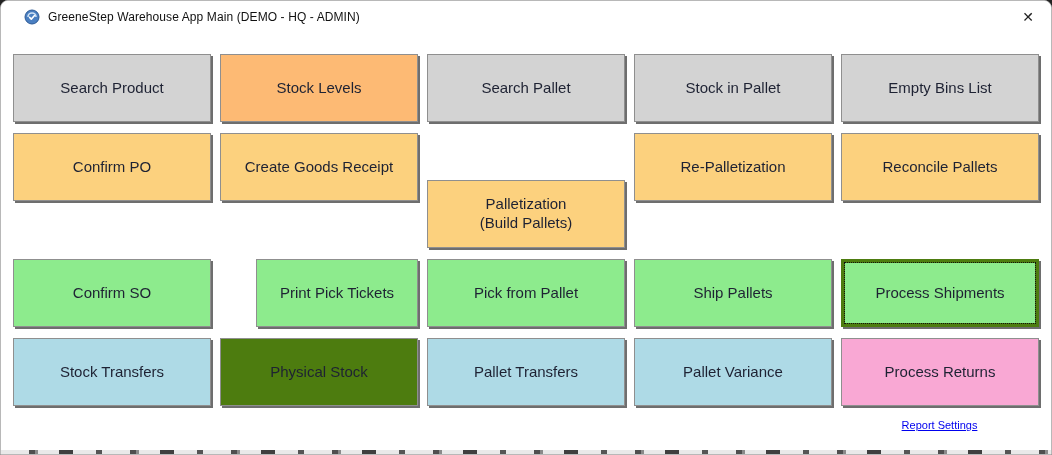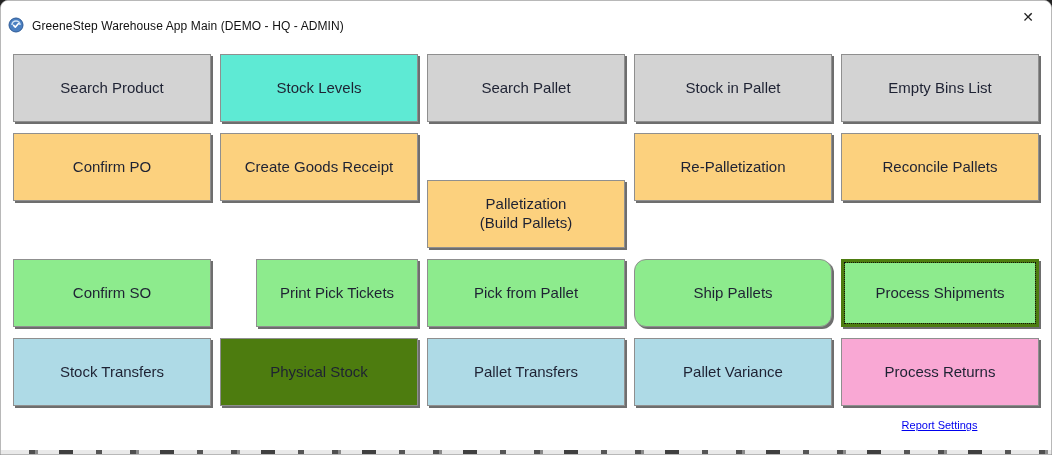--- a/index.html
+++ b/index.html
@@ -9,22 +9,22 @@
     width:1052px;height:455px;
     background:#ffffff;
     border:1px solid #b8b8b8;
     border-radius:8px 8px 0 0;
     overflow:hidden;
     font-family:"Liberation Sans","DejaVu Sans",sans-serif;
   }
   
   .titlebar{
     height:32px;
-    display:flex;align-items:flex-end;
-    padding-left:7px;
+    display:flex;align-items:center;
+    padding-left:23px;
     background:#ffffff;
   }
   .app-icon{width:16px;height:16px;margin-right:8px;flex:0 0 auto;}
   .title-text{
     font-size:12px;color:#111;letter-spacing:.1px;
   }
   .close-btn{
     margin-left:auto;width:46px;height:32px;
     display:flex;align-items:center;justify-content:center;
     font-size:14px;color:#222;cursor:default;user-select:none;
@@ -87,34 +87,34 @@
       <circle cx="8" cy="8" r="7" fill="none" stroke="#2d5a96" stroke-width="1"></circle>
       <path d="M4 8 a4 4 0 0 1 8 0" fill="none" stroke="#cfe2f5" stroke-width="1.6"></path>
       <path d="M5.6 8.4 l1.7 1.7 3-3.4" fill="none" stroke="#ffffff" stroke-width="1.6" stroke-linecap="round" stroke-linejoin="round"></path>
     </svg>
     <span class="title-text">GreeneStep Warehouse App Main (DEMO - HQ - ADMIN)</span>
     <div class="close-btn">✕</div>
   </div>
 
   <div class="grid" id="button-grid">
       <div class="btn" style="background: rgb(211, 211, 211);">Search Product</div>
-      <div class="btn" style="background: #5eead4;">Stock Levels</div>
+      <div class="btn" style="background: #fdba74;">Stock Levels</div>
       <div class="btn" style="background: rgb(211, 211, 211);">Search Pallet</div>
       <div class="btn" style="background: rgb(211, 211, 211);">Stock in Pallet</div>
       <div class="btn" style="background: rgb(211, 211, 211);">Empty Bins List</div>
       <div class="btn" style="background: rgb(252, 209, 126);">Confirm PO</div>
       <div class="btn" style="background: rgb(252, 209, 126);">Create Goods Receipt</div>
       <div class="btn" style="background: rgb(252, 209, 126); margin-top: 47px;">Palletization
 (Build Pallets)</div>
       <div class="btn" style="background: rgb(252, 209, 126);">Re-Palletization</div>
       <div class="btn" style="background: rgb(252, 209, 126);">Reconcile Pallets</div>
       <div class="btn" style="background: rgb(141, 235, 141);">Confirm SO</div>
       <div class="btn" style="background: rgb(141, 235, 141); margin-left: 36px;">Print Pick Tickets</div>
       <div class="btn" style="background: rgb(141, 235, 141);">Pick from Pallet</div>
-      <div class="btn" style="background: rgb(141, 235, 141); border-radius: 12px;">Ship Pallets</div>
+      <div class="btn" style="background: rgb(141, 235, 141);">Ship Pallets</div>
       <div class="btn focused" style="background: rgb(141, 235, 141);">Process Shipments</div>
       <div class="btn" style="background: rgb(174, 218, 230);">Stock Transfers</div>
       <div class="btn" style="background: #4d7c0f;">Physical Stock</div>
       <div class="btn" style="background: rgb(174, 218, 230);">Pallet Transfers</div>
       <div class="btn" style="background: rgb(174, 218, 230);">Pallet Variance</div>
       <div class="btn" style="background: #f9a8d4;">Process Returns</div>
     </div>
 
   <div class="footer">
     <div class="link-wrap">

